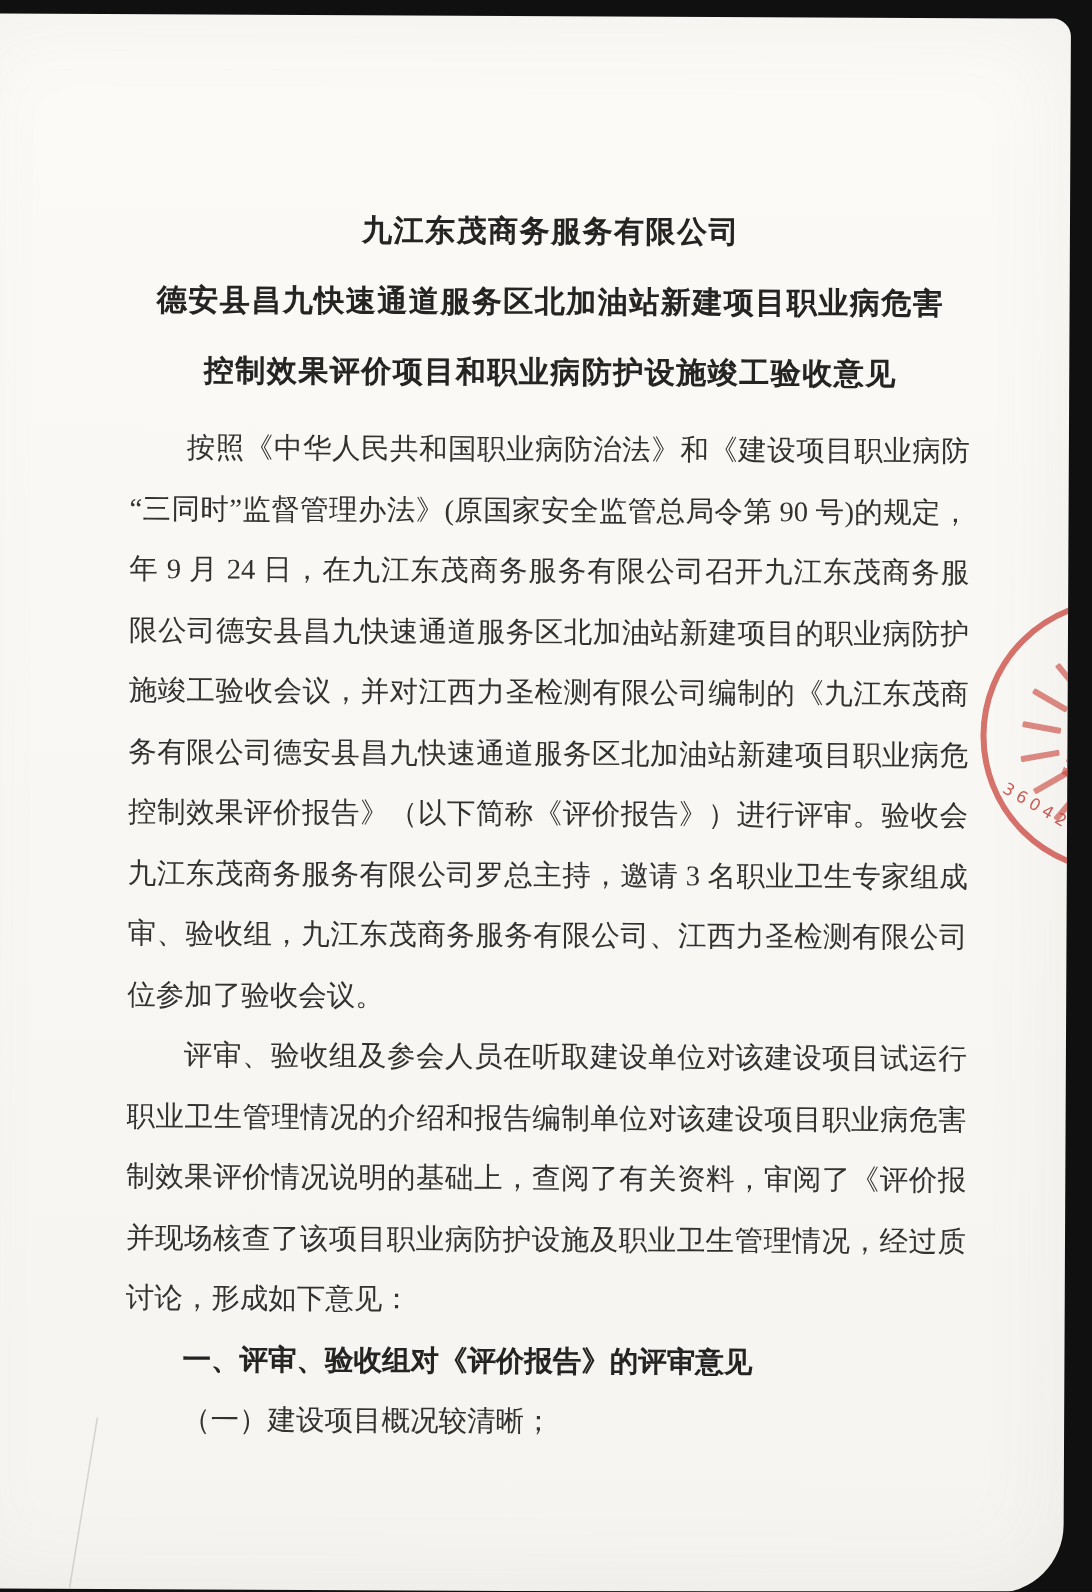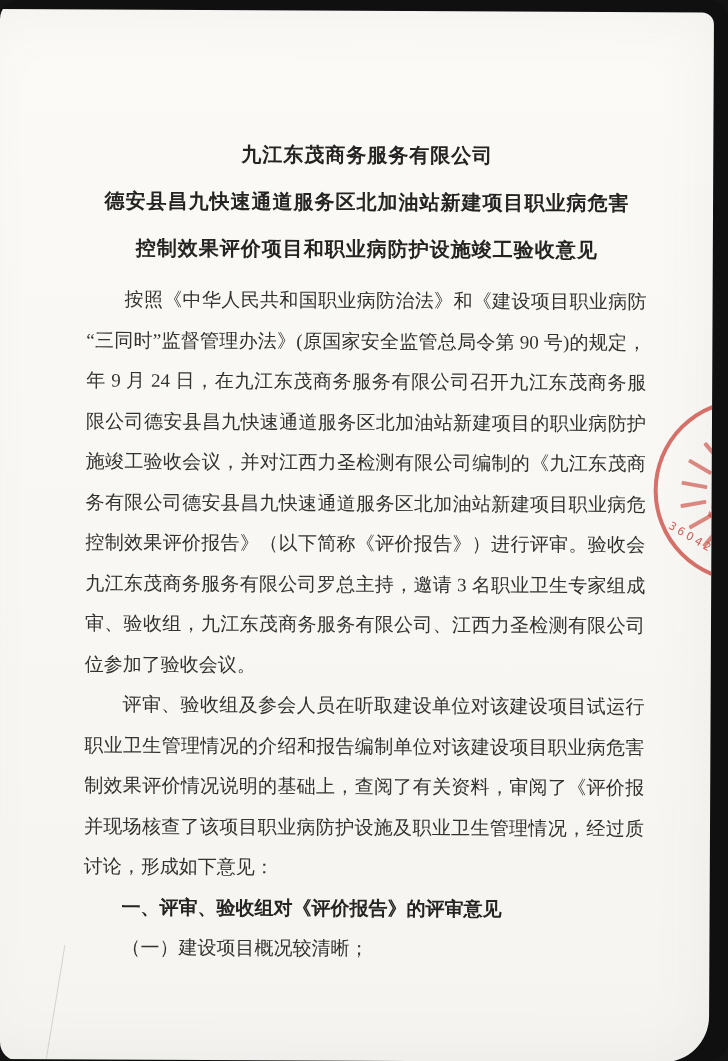--- a/index.html
+++ b/index.html
@@ -3,21 +3,20 @@
 <meta charset="utf-8">
 <style>
   html, body { margin: 0; padding: 0; background: #141414; }
   .canvas {
     position: relative;
     width: 728px;
     height: 1061px;
     background: #101010;
     overflow: hidden;
     font-family: "Liberation Serif", "DejaVu Serif", serif;
-    border-radius: 19px;
   }
   .page {
     position: absolute;
     left: -26px;
     top: 9px;
     width: 740px;
     height: 1050px;
     background: linear-gradient(180deg, #fbfaf7 0%, #f8f7f4 55%, #f5f4f1 100%);
     border-radius: 0 12px 46px 0;
     transform: rotate(0.28deg);

